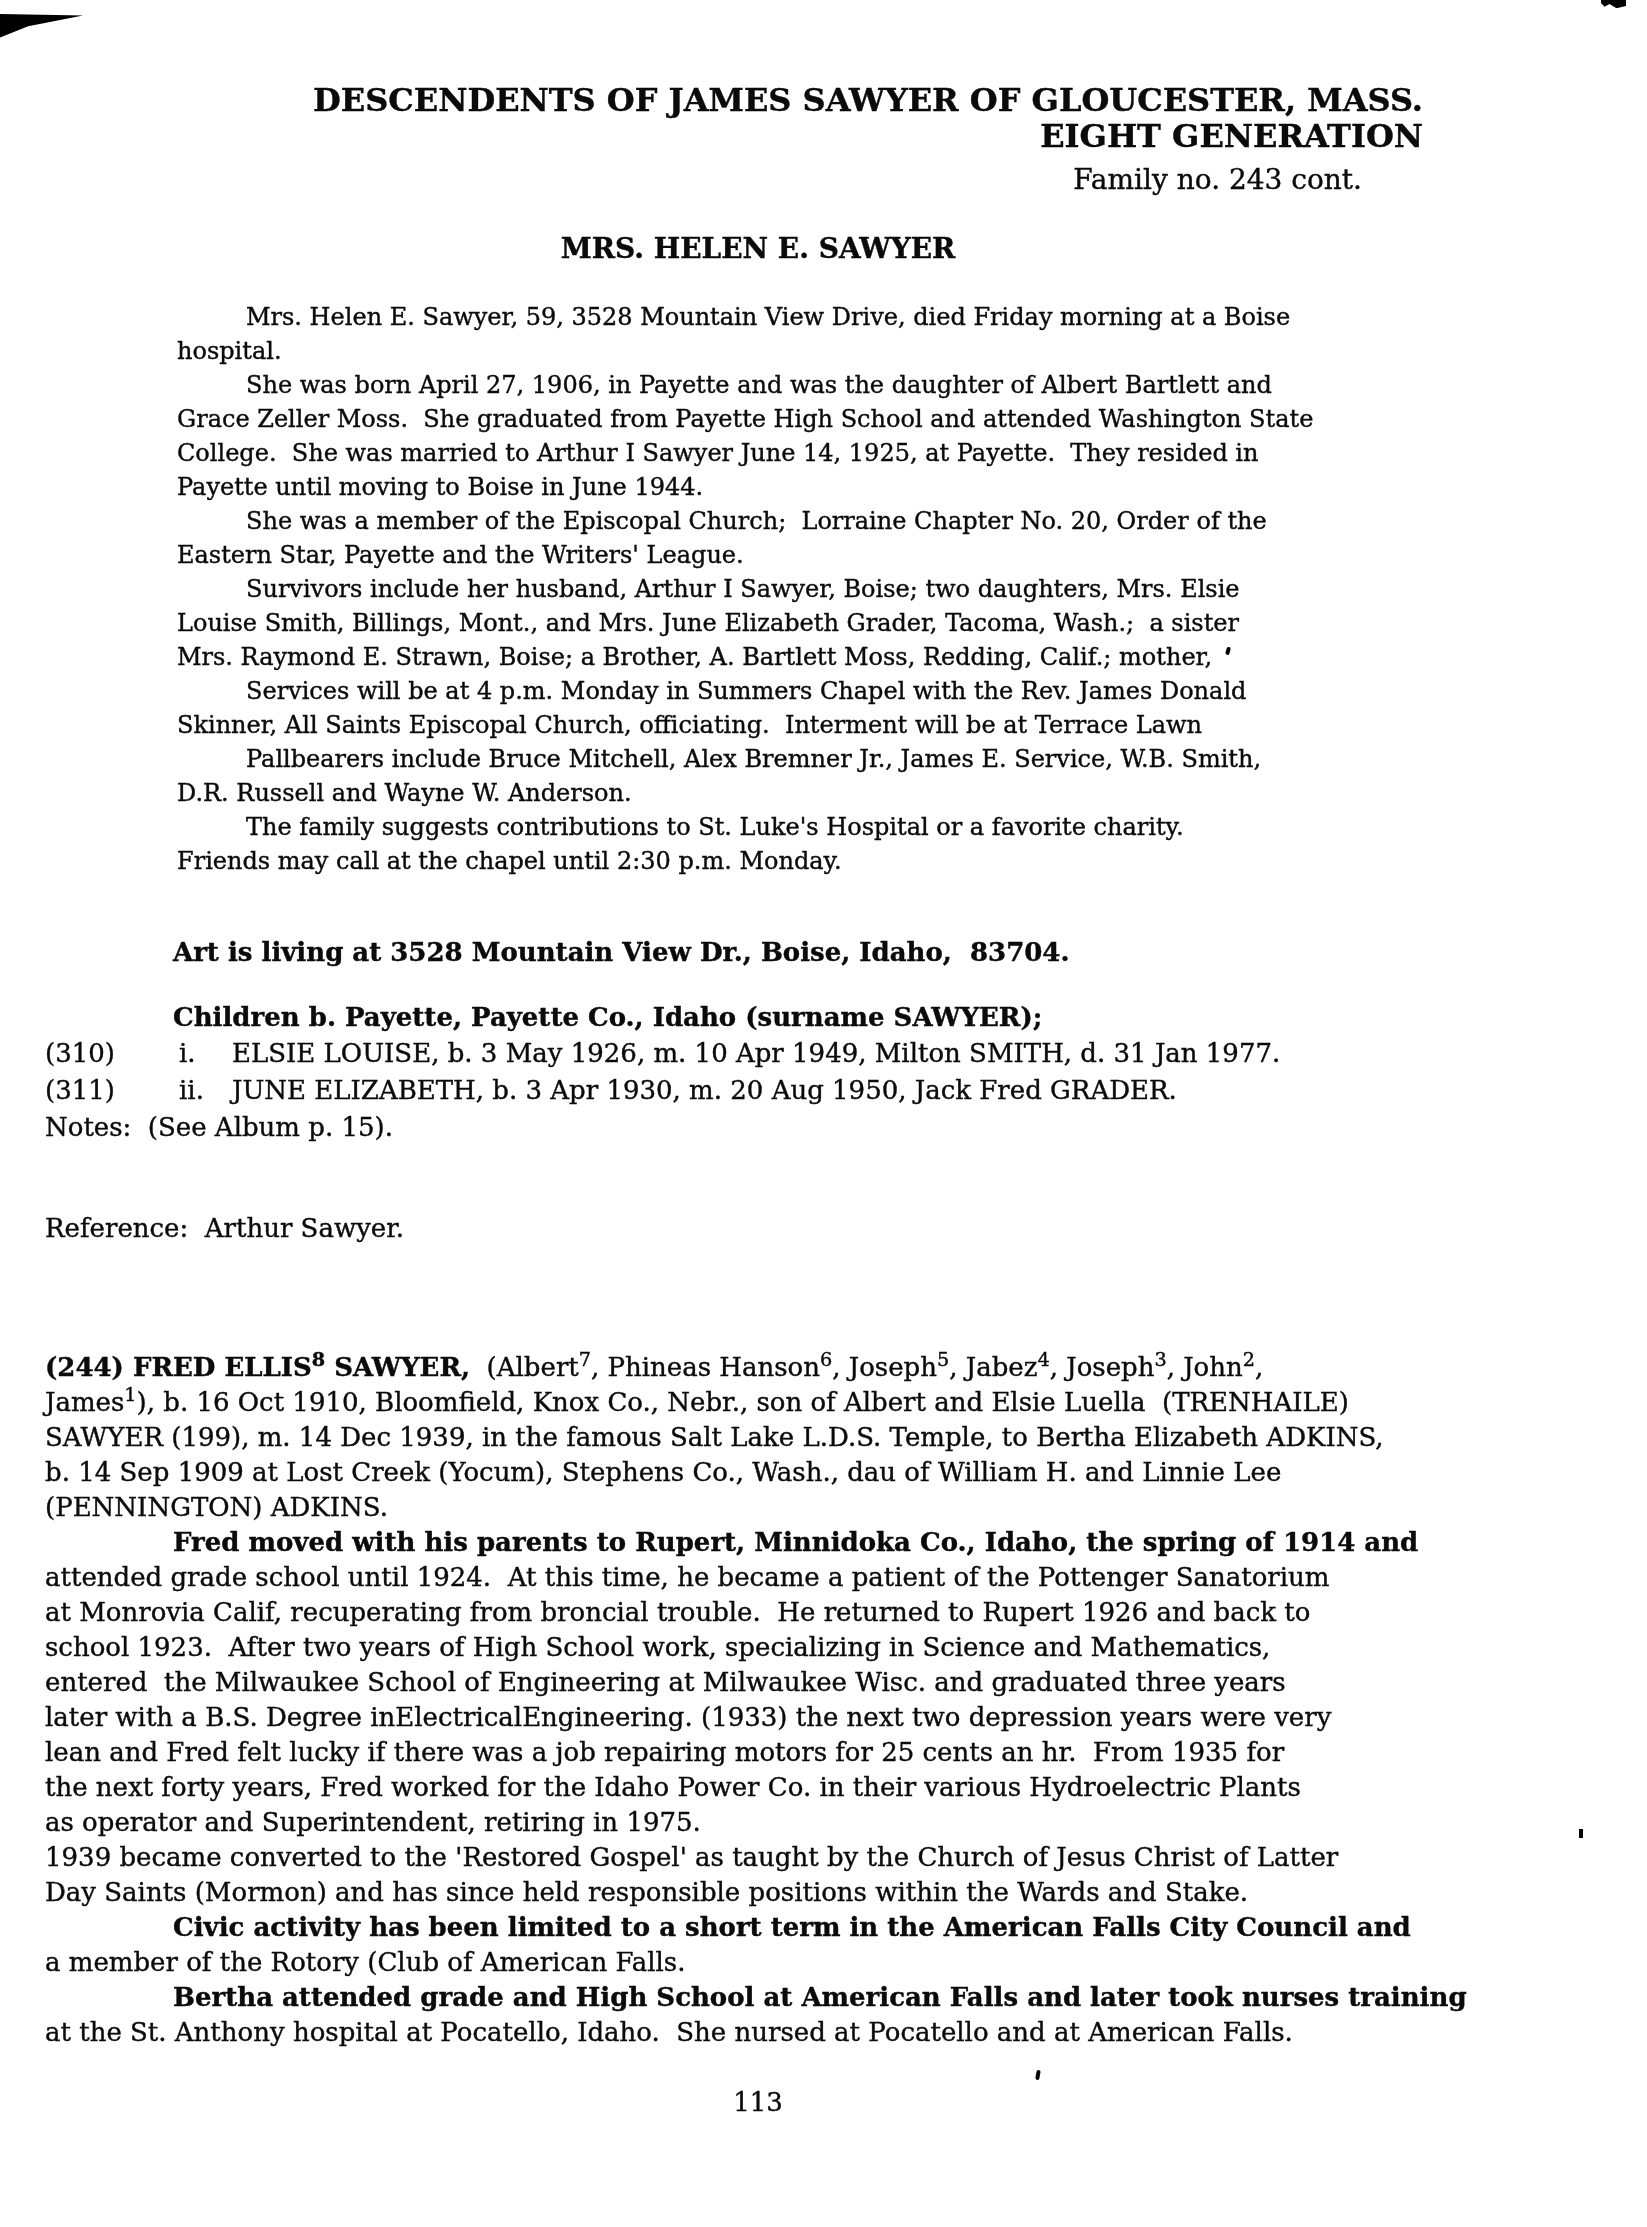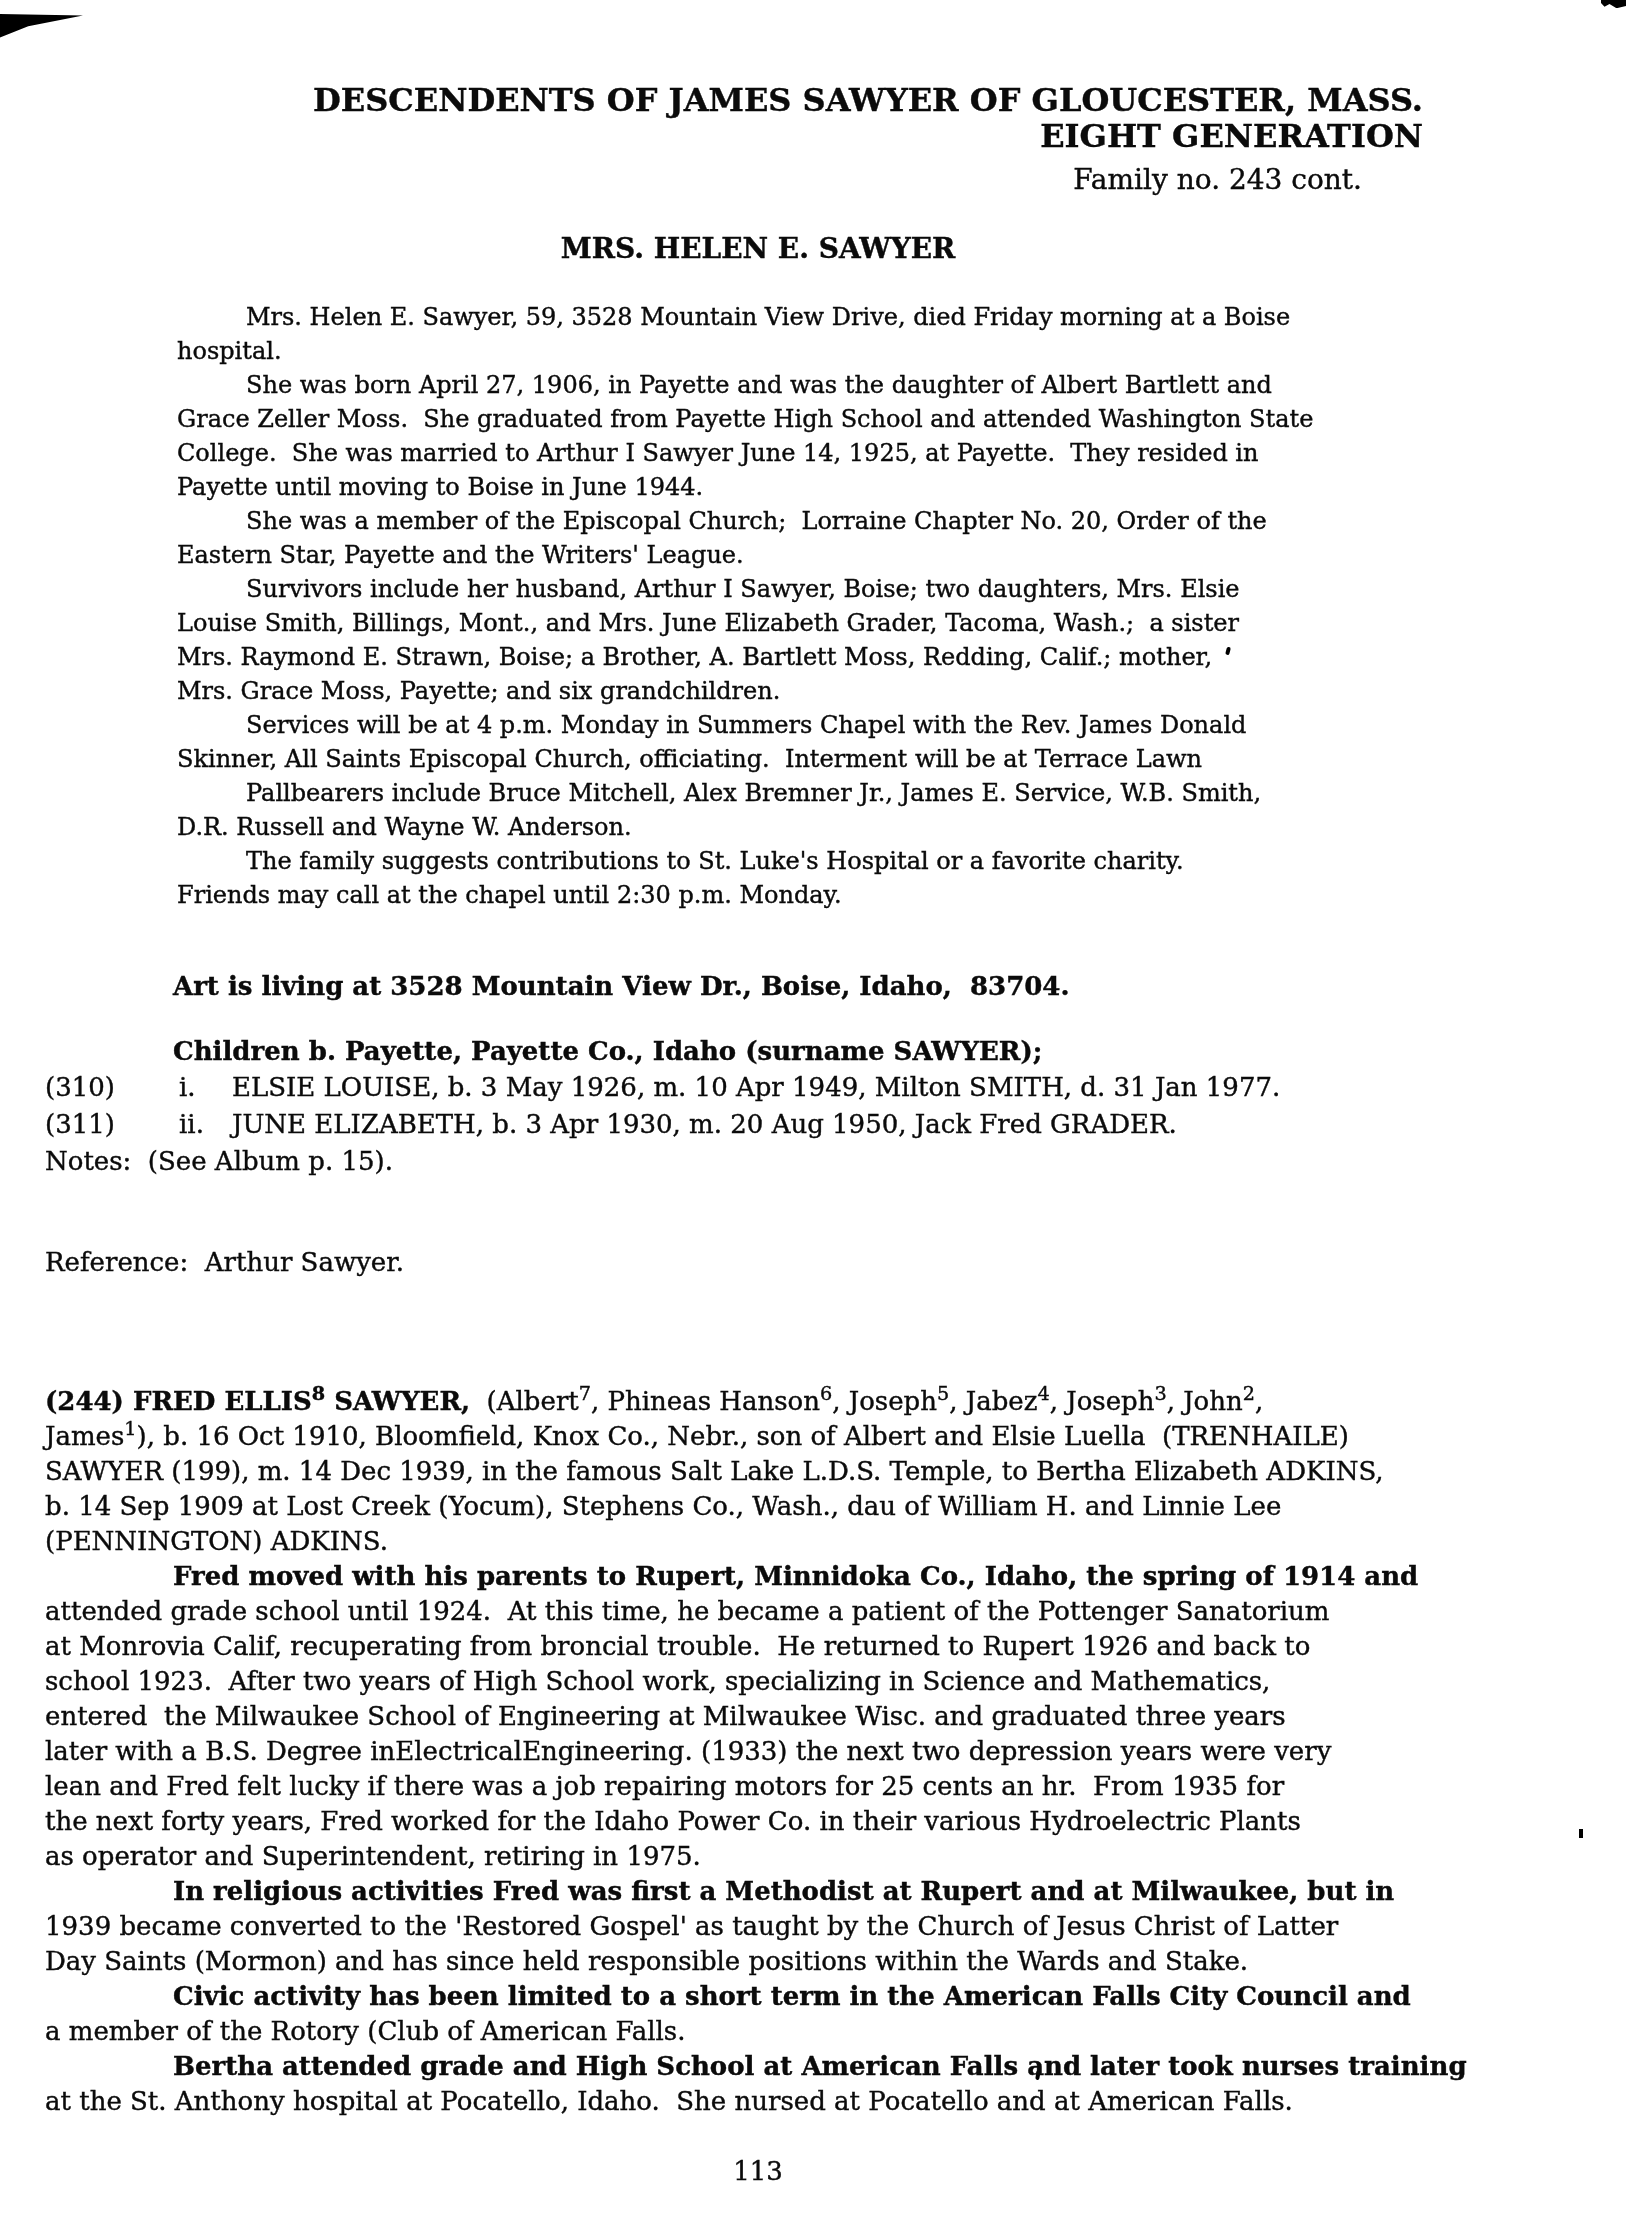--- a/index.html
+++ b/index.html
@@ -138,21 +138,20 @@
       <div class="ln">hospital.</div>
       <div class="ln ind">She was born April 27, 1906, in Payette and was the daughter of Albert Bartlett and</div>
       <div class="ln">Grace Zeller Moss.  She graduated from Payette High School and attended Washington State</div>
       <div class="ln">College.  She was married to Arthur I Sawyer June 14, 1925, at Payette.  They resided in</div>
       <div class="ln">Payette until moving to Boise in June 1944.</div>
       <div class="ln ind">She was a member of the Episcopal Church;  Lorraine Chapter No. 20, Order of the</div>
       <div class="ln">Eastern Star, Payette and the Writers' League.</div>
       <div class="ln ind">Survivors include her husband, Arthur I Sawyer, Boise; two daughters, Mrs. Elsie</div>
       <div class="ln">Louise Smith, Billings, Mont., and Mrs. June Elizabeth Grader, Tacoma, Wash.;  a sister</div>
       <div class="ln">Mrs. Raymond E. Strawn, Boise; a Brother, A. Bartlett Moss, Redding, Calif.; mother,</div>
-      <div class="ln">Mrs. Grace Moss, Payette; and six grandchildren.</div>
       <div class="ln ind">Services will be at 4 p.m. Monday in Summers Chapel with the Rev. James Donald</div>
       <div class="ln">Skinner, All Saints Episcopal Church, officiating.  Interment will be at Terrace Lawn</div>
       <div class="ln ind">Pallbearers include Bruce Mitchell, Alex Bremner Jr., James E. Service, W.B. Smith,</div>
       <div class="ln">D.R. Russell and Wayne W. Anderson.</div>
       <div class="ln ind">The family suggests contributions to St. Luke's Hospital or a favorite charity.</div>
       <div class="ln">Friends may call at the chapel until 2:30 p.m. Monday.</div>
     </section>
 
     <div class="g-ln art-note ind-g">Art is living at 3528 Mountain View Dr., Boise, Idaho,  83704.</div>
 
@@ -183,21 +182,20 @@
       <div class="g-ln ind-g">Fred moved with his parents to Rupert, Minnidoka Co., Idaho, the spring of 1914 and</div>
       <div class="g-ln">attended grade school until 1924.  At this time, he became a patient of the Pottenger Sanatorium</div>
       <div class="g-ln">at Monrovia Calif, recuperating from broncial trouble.  He returned to Rupert 1926 and back to</div>
       <div class="g-ln">school 1923.  After two years of High School work, specializing in Science and Mathematics,</div>
       <div class="g-ln">entered  the Milwaukee School of Engineering at Milwaukee Wisc. and graduated three years</div>
       <div class="g-ln">later with a B.S. Degree inElectricalEngineering. (1933) the next two depression years were very</div>
       <div class="g-ln">lean and Fred felt lucky if there was a job repairing motors for 25 cents an hr.  From 1935 for</div>
       <div class="g-ln">the next forty years, Fred worked for the Idaho Power Co. in their various Hydroelectric Plants</div>
       <div class="g-ln">as operator and Superintendent, retiring in 1975.</div>
 
-      <div class="g-ln ind-g">In religious activities Fred was first a Methodist at Rupert and at Milwaukee, but in</div>
       <div class="g-ln">1939 became converted to the 'Restored Gospel' as taught by the Church of Jesus Christ of Latter</div>
       <div class="g-ln">Day Saints (Mormon) and has since held responsible positions within the Wards and Stake.</div>
 
       <div class="g-ln ind-g">Civic activity has been limited to a short term in the American Falls City Council and</div>
       <div class="g-ln">a member of the Rotory (Club of American Falls.</div>
 
       <div class="g-ln ind-g">Bertha attended grade and High School at American Falls and later took nurses training</div>
       <div class="g-ln">at the St. Anthony hospital at Pocatello, Idaho.  She nursed at Pocatello and at American Falls.</div>
     </section>
 

